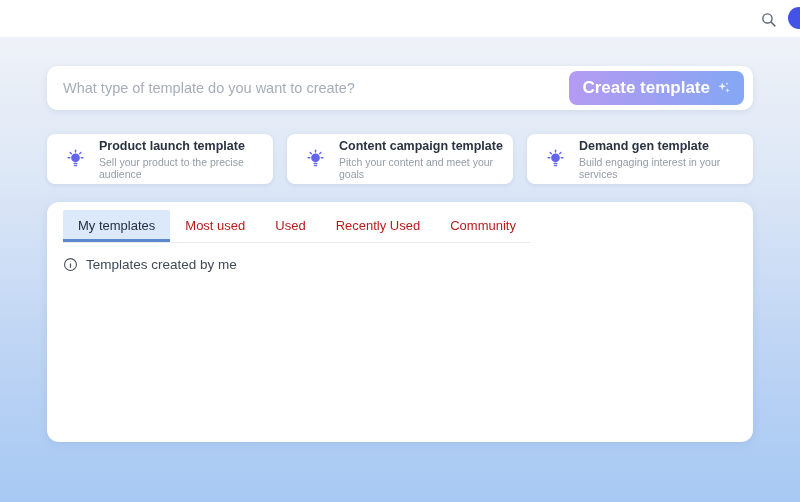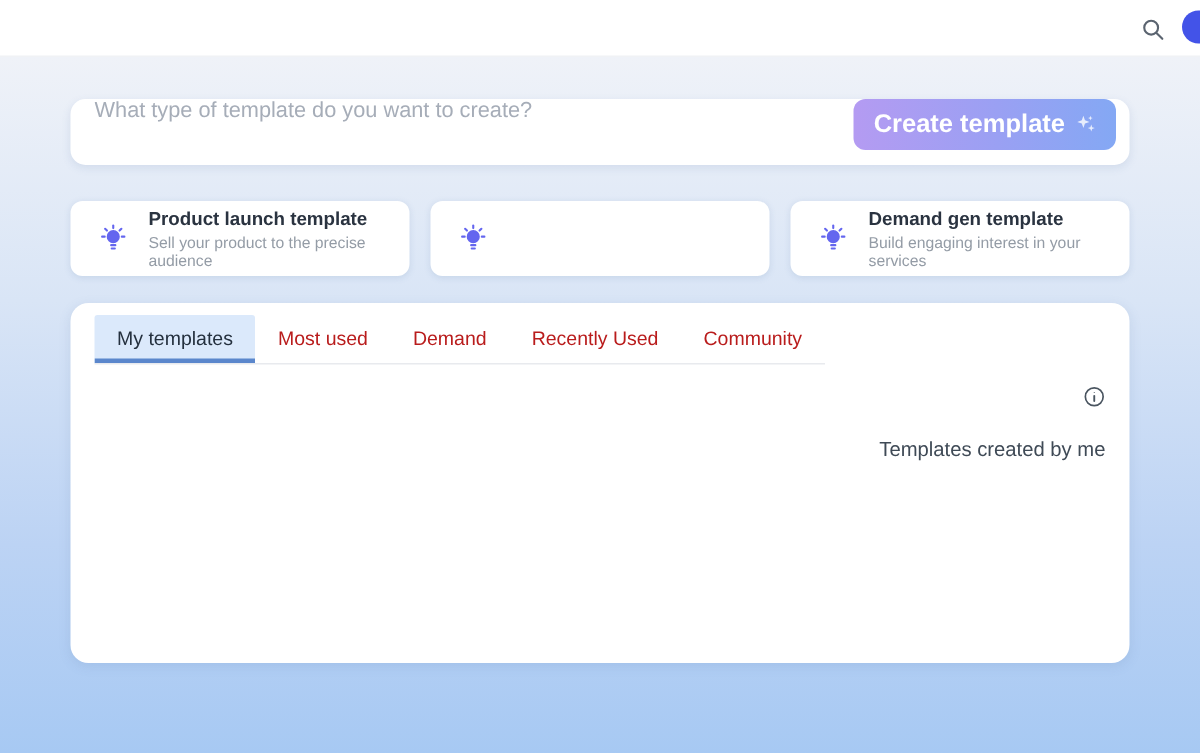--- a/index.html
+++ b/index.html
@@ -31,21 +31,21 @@
   
   .content {
     position: absolute; top: 38px; left: 0; width: 800px; height: 464px;
     background: linear-gradient(180deg, #eff2f8 0%, #d9e5f6 35%, #bcd3f4 70%, #a7c9f3 100%);
   }
   
   .prompt-bar {
     position: absolute; left: 47px; top: 66px; width: 706px; height: 44px;
     background: #ffffff; border-radius: 10px;
     box-shadow: 0 2px 6px rgba(90,120,170,.14);
-    display: flex; align-items: flex-start;
+    display: flex; align-items: center;
     padding: 0 9px 0 16px;
   }
   .prompt-placeholder {
     color: #a6adb8; font-size: 14.5px; flex: 1;
     border: none; outline: none; background: transparent;
     font-family: "Liberation Sans", sans-serif;
   }
   .prompt-placeholder::placeholder { color: #a6adb8; }
   .create-btn {
     display: flex; align-items: center; gap: 7px;
@@ -88,22 +88,22 @@
     white-space: nowrap;
   }
   .tab.active {
     background: #dbe9fb;
     color: #24303e;
     box-shadow: inset 0 -3px 0 #5b87cc;
     border-radius: 2px 2px 0 0;
   }
   .empty-row {
     margin-top: 14px;
-    display: flex; align-items: flex-end; gap: 20px;
-    color: #3f4a56; font-size: 13.5px; flex-direction: column;
+    display: flex; align-items: flex-start; gap: 8px;
+    color: #3f4a56; font-size: 13.5px;
   }
 </style>
 </head>
 <body>
 
 <div class="content"></div>
 
 <header class="topbar">
   <button class="search-btn">
     <span style="display:flex">
@@ -153,20 +153,24 @@
       <svg width="21" height="21" viewBox="0 0 24 24" fill="#6466ef" stroke="#6466ef" stroke-width="1.6" stroke-linecap="round">
         <circle cx="12" cy="10" r="4.2"></circle>
         <line x1="12" y1="1.5" x2="12" y2="3.5"></line>
           <line x1="5.8" y1="4" x2="7.2" y2="5.4"></line>
         <line x1="18.2" y1="4" x2="16.8" y2="5.4"></line>
           <line x1="3.5" y1="10" x2="5.5" y2="10"></line>
         <line x1="18.5" y1="10" x2="20.5" y2="10"></line>
         <path d="M10.4 16.5h3.2M10.8 19h2.4" fill="none"></path>
       </svg>
     </span>
+    <div>
+      <div class="card-title">Content campaign template</div>
+      <div class="card-sub">Pitch your content and meet your goals</div>
+    </div>
   </div>
   <div class="card">
     <span style="display:flex">
       <svg width="21" height="21" viewBox="0 0 24 24" fill="#6466ef" stroke="#6466ef" stroke-width="1.6" stroke-linecap="round">
         <circle cx="12" cy="10" r="4.2"></circle>
         <line x1="12" y1="1.5" x2="12" y2="3.5"></line>
           <line x1="5.8" y1="4" x2="7.2" y2="5.4"></line>
         <line x1="18.2" y1="4" x2="16.8" y2="5.4"></line>
           <line x1="3.5" y1="10" x2="5.5" y2="10"></line>
         <line x1="18.5" y1="10" x2="20.5" y2="10"></line>
@@ -177,21 +181,21 @@
       <div class="card-title">Demand gen template</div>
       <div class="card-sub">Build engaging interest in your services</div>
     </div>
   </div>
 </div>
 
 <section class="panel">
   <nav class="tabs">
     <button class="tab active">My templates</button>
     <button class="tab">Most used</button>
-    <button class="tab">Demand</button>
+    <button class="tab">Used</button>
     <button class="tab">Recently Used</button>
     <button class="tab">Community</button>
   </nav>
   <div class="empty-row">
     <span style="display:flex">
       <svg width="15" height="15" viewBox="0 0 24 24" fill="none" stroke="#4a5560" stroke-width="2" stroke-linecap="round">
         <circle cx="12" cy="12" r="9.5" stroke-width="1.8"></circle>
         <line x1="12" y1="11" x2="12" y2="16.5"></line>
         <circle cx="12" cy="7.5" r="0.6" fill="#4a5560" stroke="none"></circle>
       </svg>

